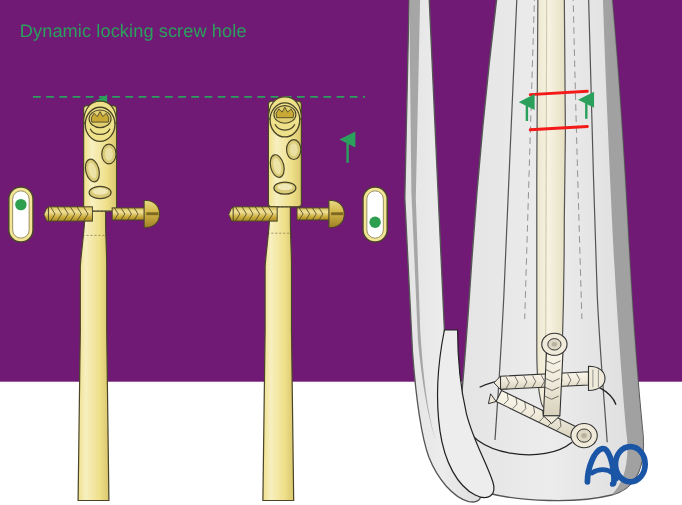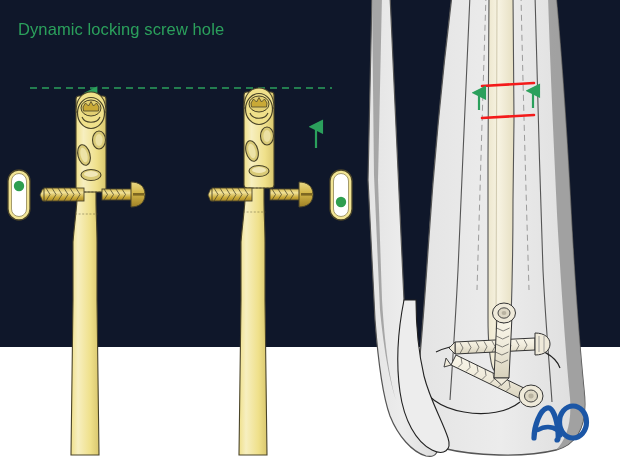--- a/index.html
+++ b/index.html
@@ -1,18 +1,18 @@
 <!DOCTYPE html>
 <html><head>
 <meta charset="utf-8">
 <style>
   html,body{margin:0;padding:0;background:#ffffff;}
   body{width:620px;height:459px;overflow:hidden;
        font-family:"Liberation Sans","DejaVu Sans",sans-serif;}
-  #stage{position:relative;width:620px;height:347px;background:#0f172a;}
+  #stage{position:relative;width:620px;height:347px;background:#701a75;}
   #title{position:absolute;left:18px;top:20px;font-size:16.5px;
          color:#2BA05C;letter-spacing:.1px;white-space:nowrap;}
   svg{display:block;}
   .abs{position:absolute;left:0;top:0;}
 </style>
 </head>
 <body>
 
 <div id="stage">
 

